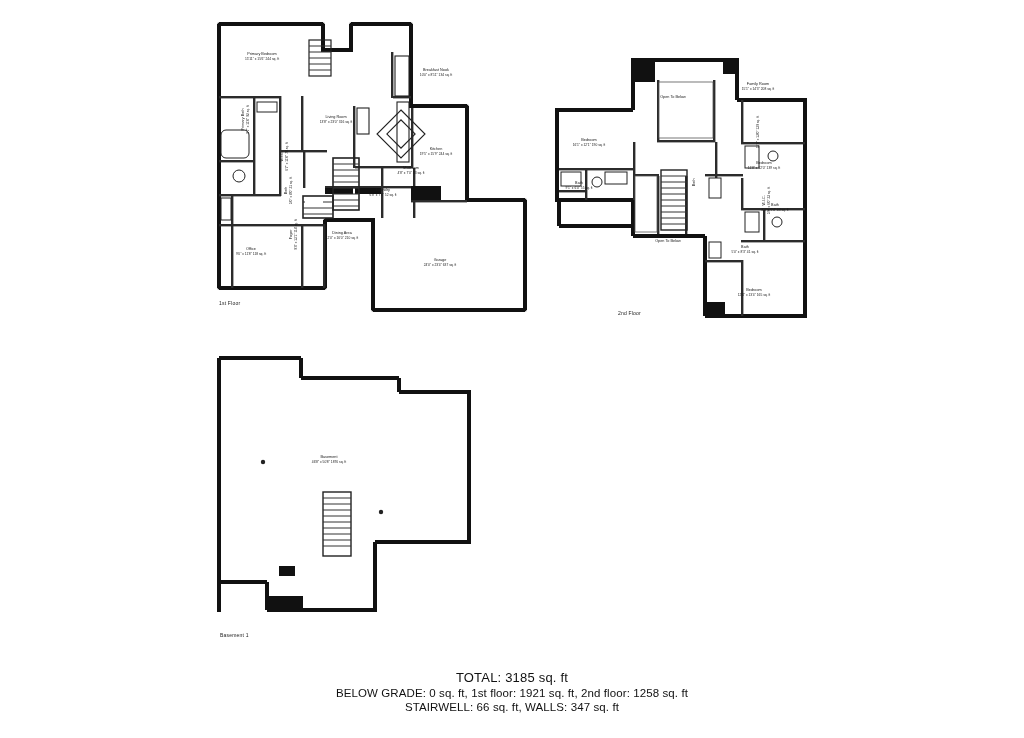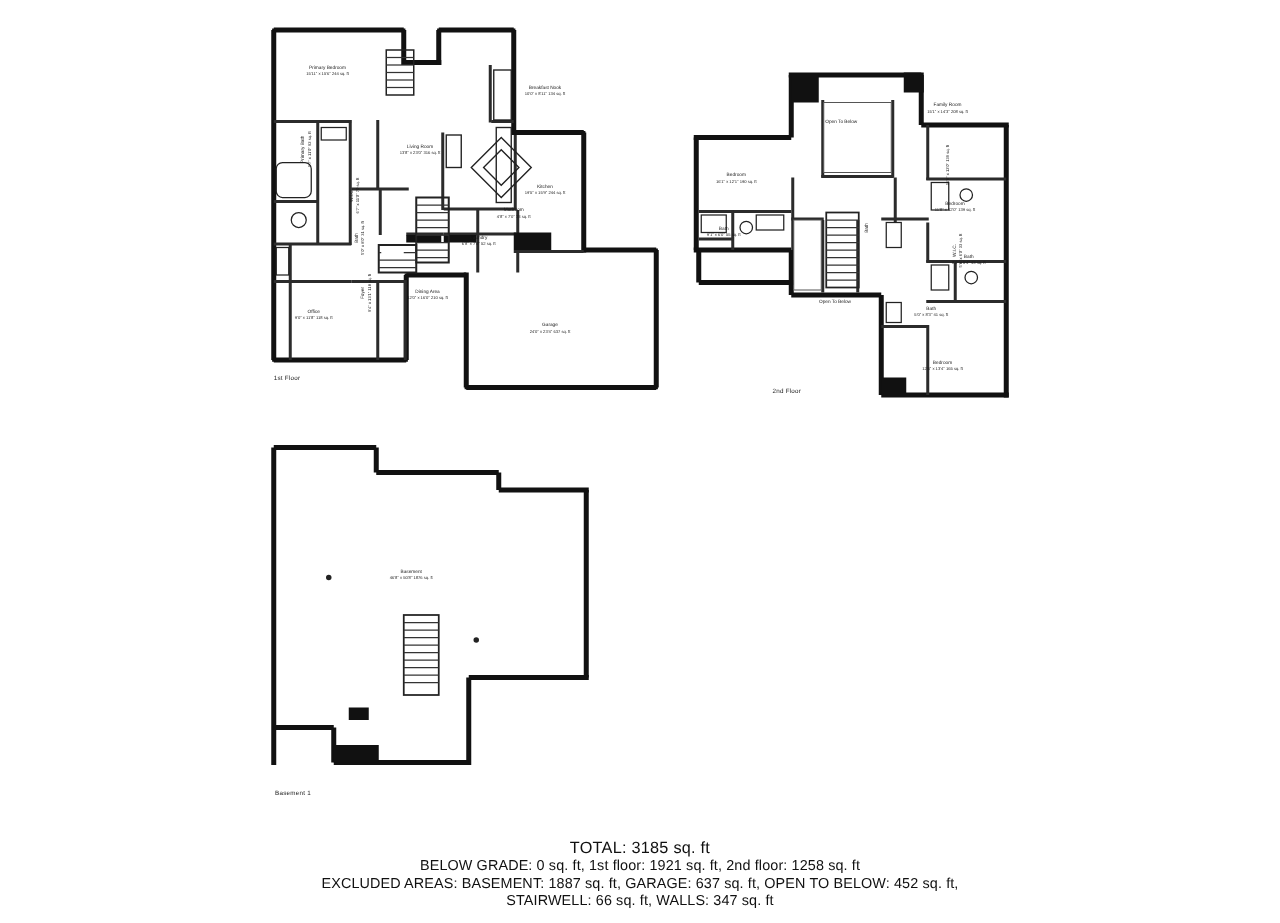--- a/index.html
+++ b/index.html
@@ -406,17 +406,16 @@
   <div class="floor-label" style="left:220px; top:632px;">Basement 1</div>
 
   <div class="room-label" style="left:283px; top:455px; width:92px;">
     <span class="nm">Basement</span>
     <span class="dm">46'8" x 50'8" 1876 sq. ft</span>
   </div>
 
   <div class="summary" style="top:670px;">
     <div class="total">TOTAL: 3185 sq. ft</div>
     <div class="line">BELOW GRADE: 0 sq. ft, 1st floor: 1921 sq. ft, 2nd floor: 1258 sq. ft</div>
-    <div class="line">EXCLUDED AREAS: BASEMENT: 1887 sq. ft, GARAGE: 637 sq. ft, OPEN TO BELOW: 452 sq. ft,</div>
     <div class="line">STAIRWELL: 66 sq. ft, WALLS: 347 sq. ft</div>
   </div>
 
 </div>
 
 </body></html>

